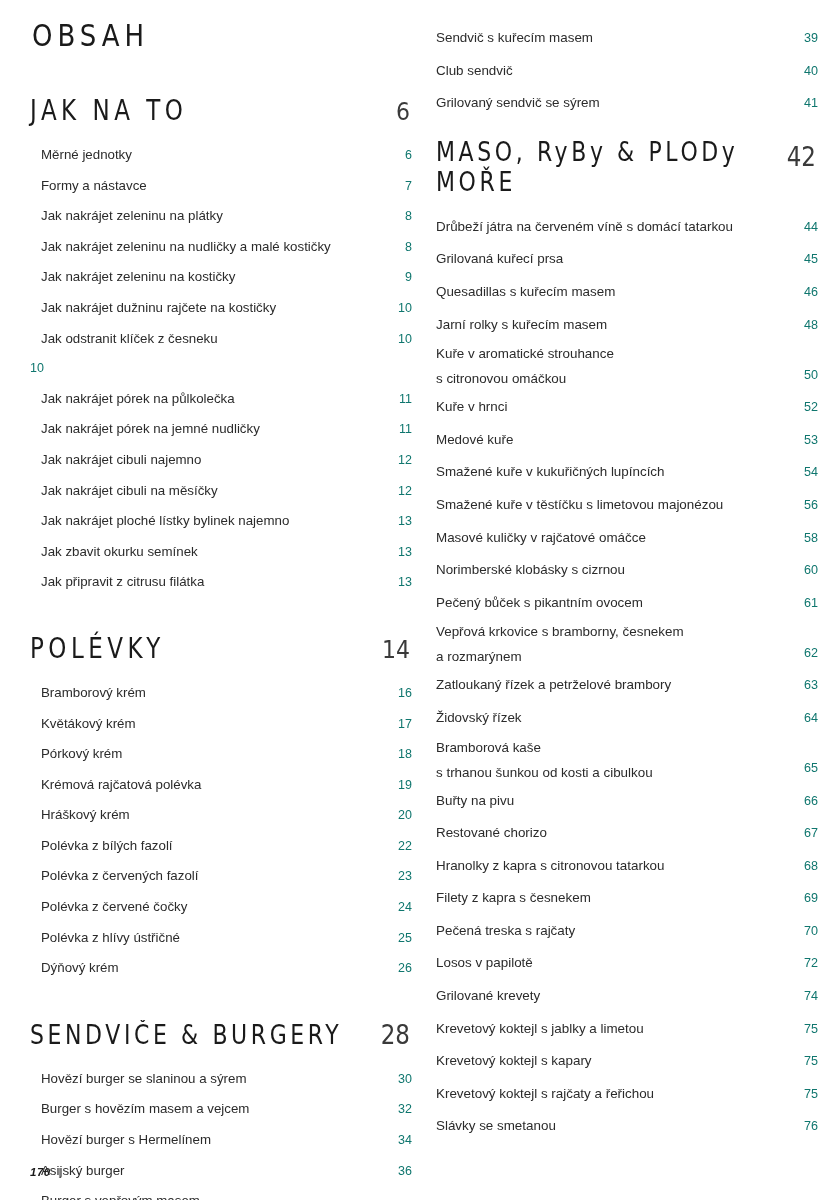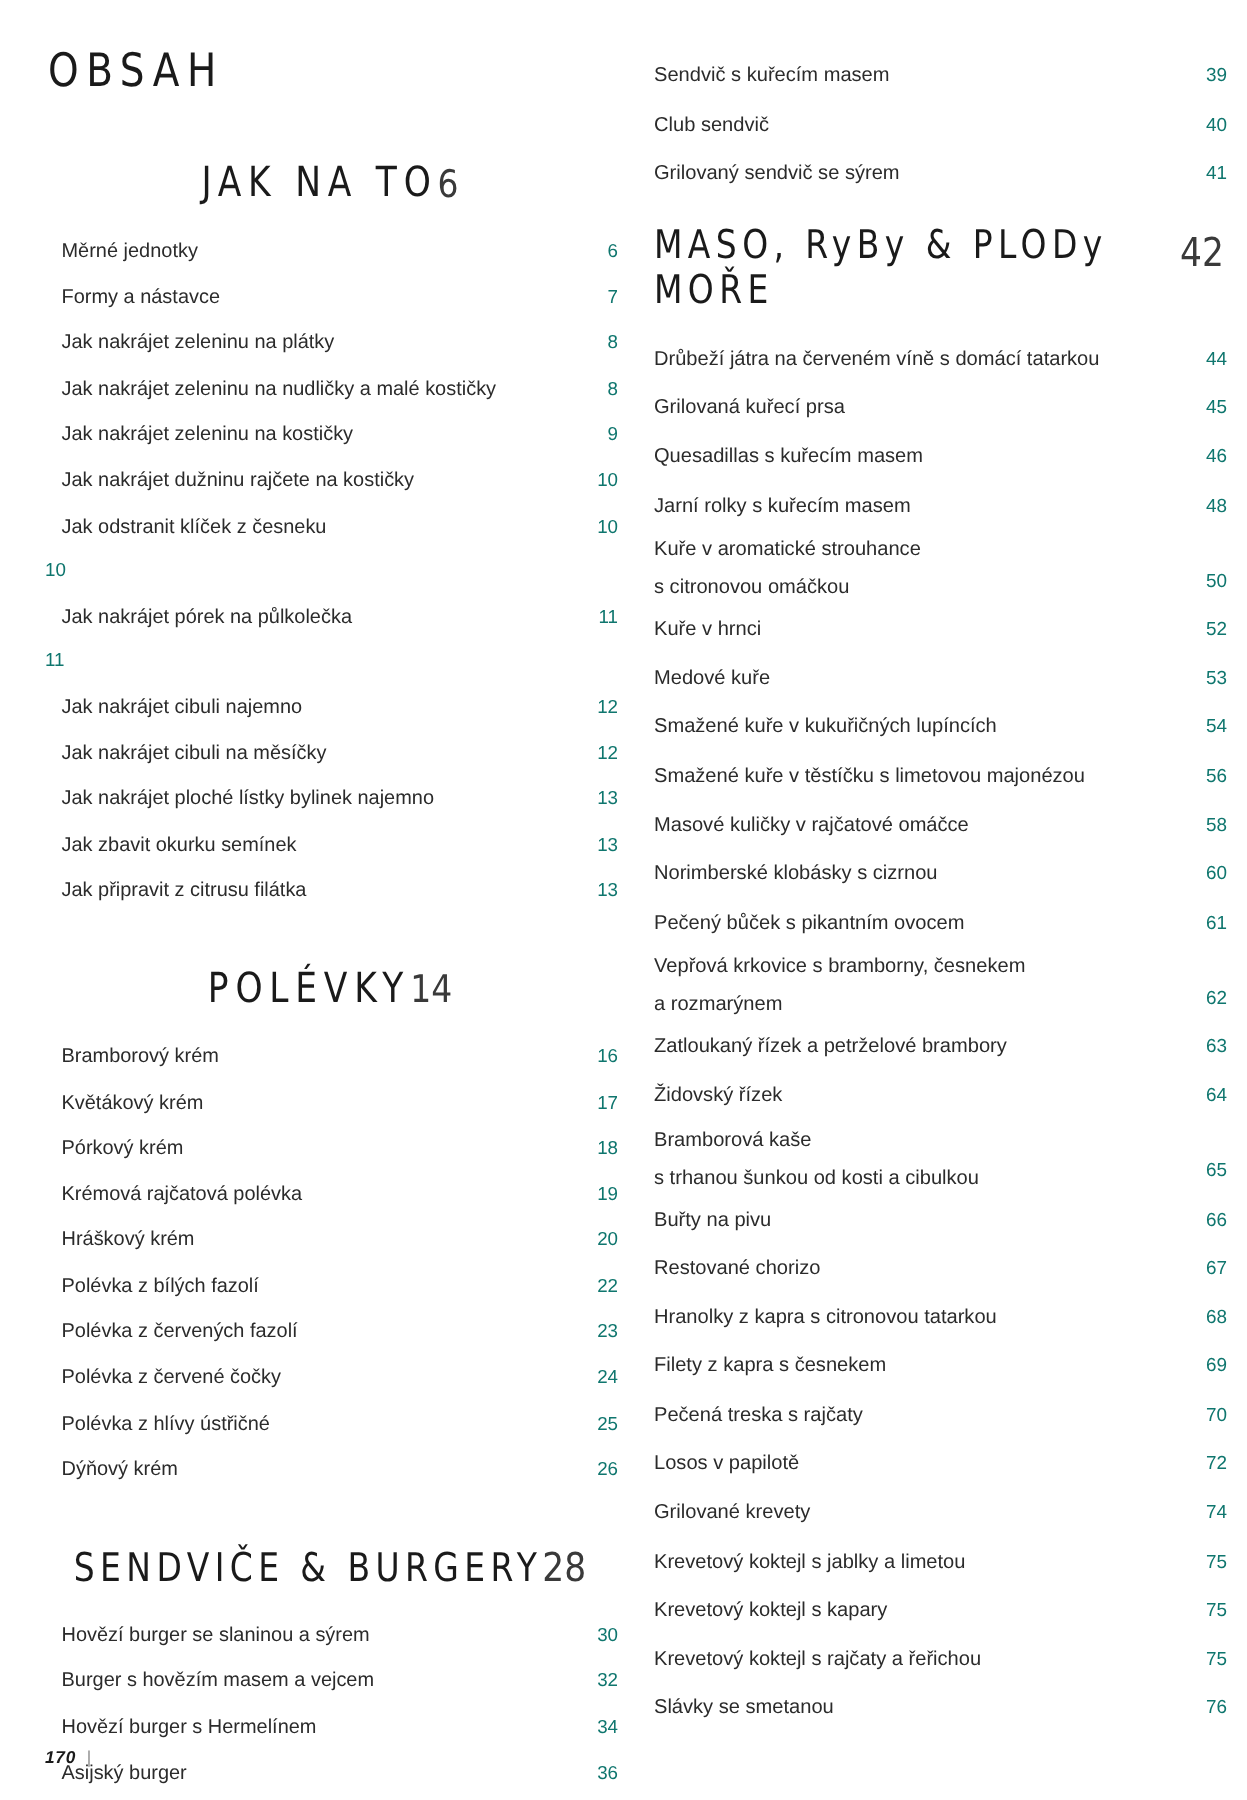--- a/index.html
+++ b/index.html
@@ -11,21 +11,21 @@
     width: 831px;
     height: 1200px;
     font-family: "Liberation Sans", sans-serif;
     color: #231f20;
     position: relative;
     overflow: hidden;
   }
   .page {
     position: absolute;
     inset: 0;
-    padding: 26px 34px 0 30px;
+    padding: 14px 34px 0 30px;
     box-sizing: border-box;
   }
   .columns {
     display: flex;
     gap: 24px;
     align-items: flex-start;
   }
   .col {
     width: 382px;
     flex: 0 0 382px;
@@ -41,21 +41,21 @@
     letter-spacing: 5px;
     font-weight: 400;
     color: #1a1a1a;
     margin: 4px 0 52px 2px;
     transform: scaleY(1.18);
     transform-origin: left top;
   }
   .section-head {
     display: flex;
     align-items: baseline;
-    justify-content: center;
+    justify-content: space-between;
     margin: 0 0 14px 0;
   }
   .section-head .sh-title {
     font-family: "DejaVu Sans", sans-serif;
     font-size: 23px;
     letter-spacing: 4.5px;
     color: #1a1a1a;
     transform: scaleY(1.2);
     transform-origin: left bottom;
   }
@@ -176,20 +176,21 @@
               <span class="p">10</span>
             </div>
           <div class="row">
               <span class="p">10</span>
             </div>
           <div class="row">
               <span class="t">Jak nakrájet pórek na půlkolečka</span>
               <span class="p">11</span>
             </div>
           <div class="row">
+              <span class="t">Jak nakrájet pórek na jemné nudličky</span>
               <span class="p">11</span>
             </div>
           <div class="row">
               <span class="t">Jak nakrájet cibuli najemno</span>
               <span class="p">12</span>
             </div>
           <div class="row">
               <span class="t">Jak nakrájet cibuli na měsíčky</span>
               <span class="p">12</span>
             </div>

